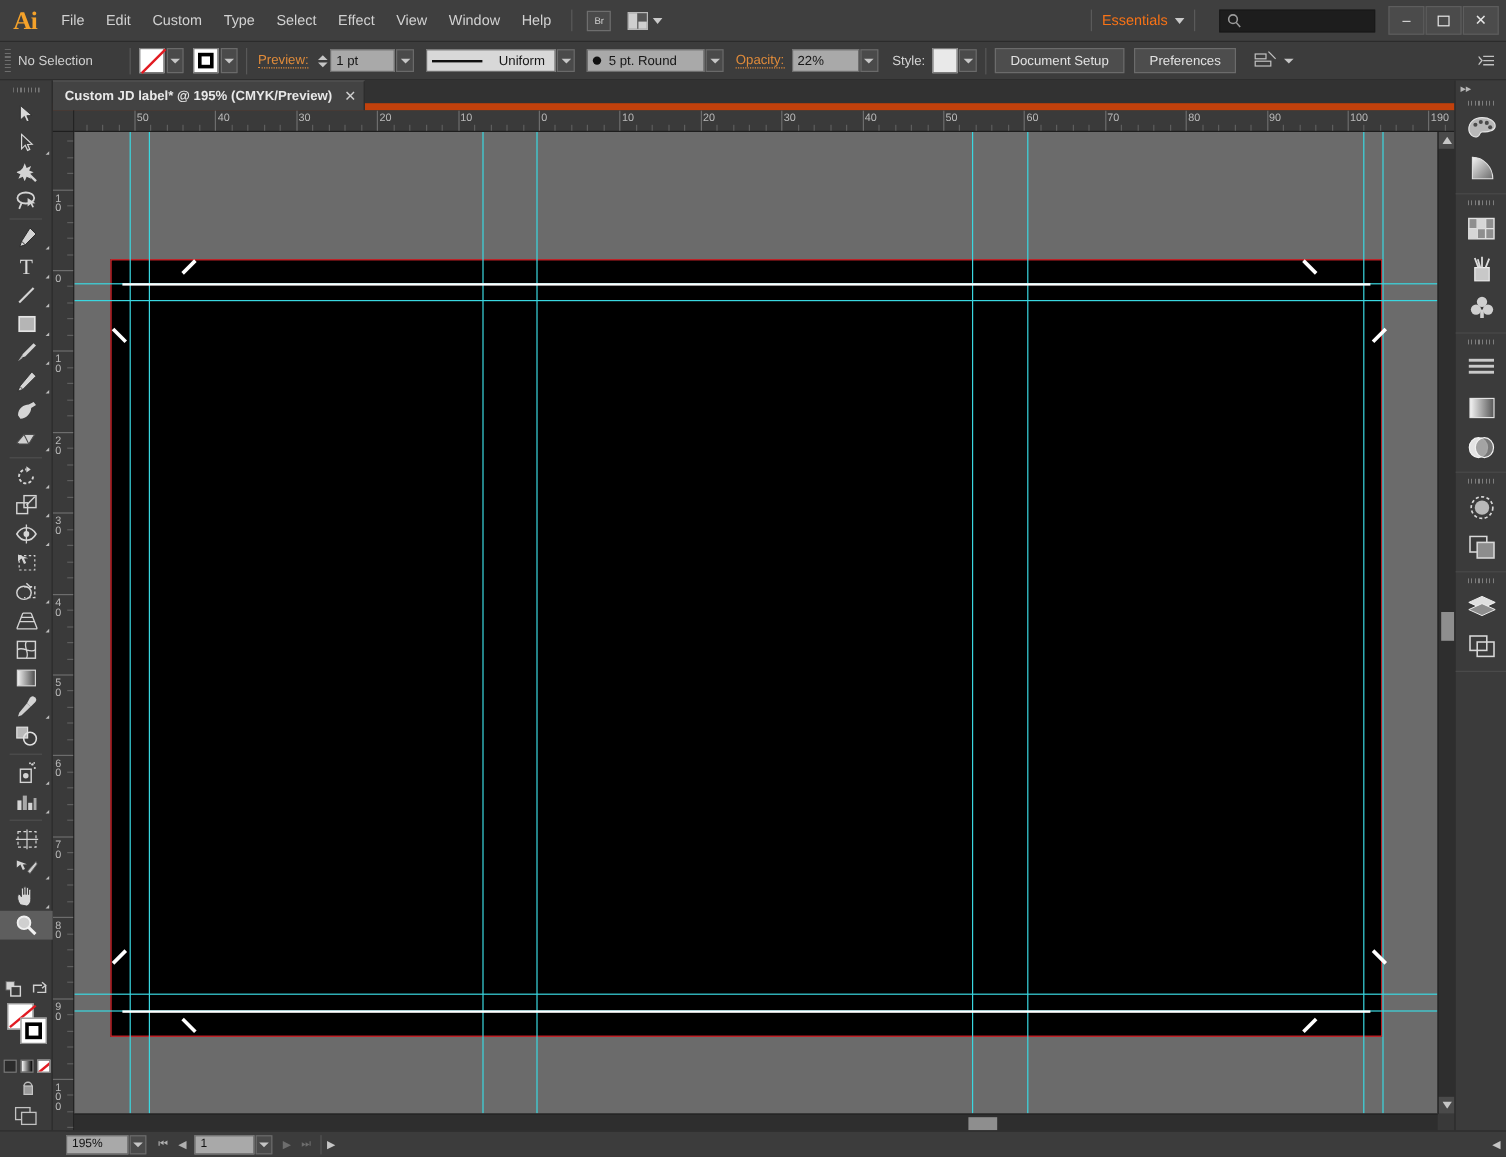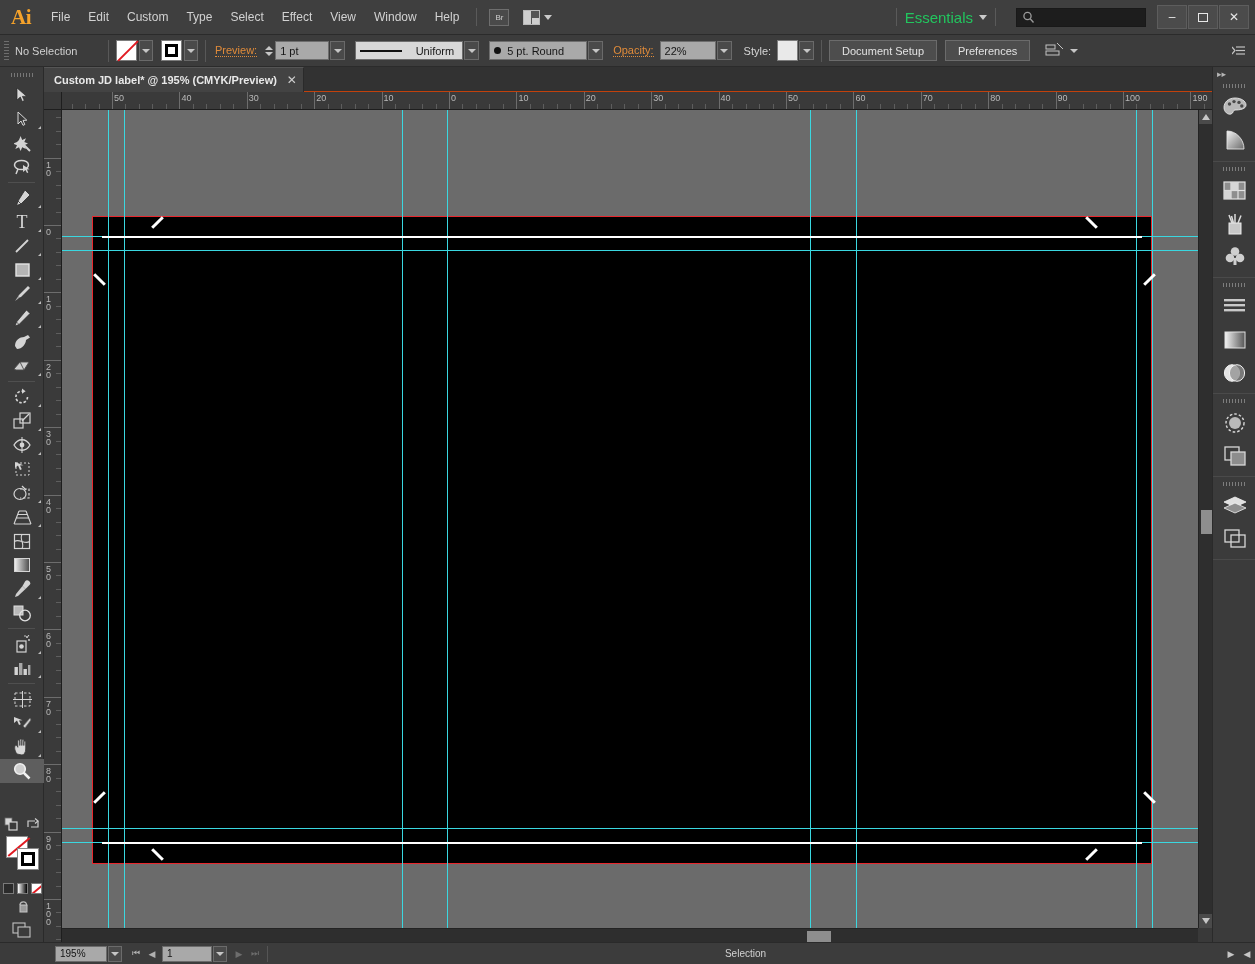--- a/index.html
+++ b/index.html
@@ -43,21 +43,21 @@
   }
   .arrange-grid:before {
     content:""; position: absolute; left: 0; top: 0; width: 7px; height: 13px; background: #cfcfcf;
   }
   .arrange-grid:after {
     content:""; position: absolute; left: 8px; top: 7px; width: 7px; height: 6px; background: #cfcfcf;
   }
   .caret { width: 0; height: 0; border-left: 4px solid transparent; border-right: 4px solid transparent;
            border-top: 5px solid #cacaca; margin-left: 4px; }
   #mb-right { margin-left: auto; display: flex; align-items: center; height: 35px; }
-  #workspace-label { font-size: 15px; color: #22c55e; padding-right: 2px; }
+  #workspace-label { font-size: 12px; color: #f97316; padding-right: 2px; }
   #search-box {
     width: 130px; height: 19px; background: #1d1d1d; border: 1px solid #191919;
     margin: 0 10px 0 12px; display: flex; align-items: center; padding-left: 5px;
   }
   .win-btn {
     width: 30px; height: 24px; background: #4b4b4b; border: 1px solid #5d5d5d;
     margin-left: 1px; display: flex; align-items: center; justify-content: center;
     color: #e8e8e8; font-size: 12px;
   }
   #win-close { background: #4b4b4b; }
@@ -112,21 +112,21 @@
   .cb-btn {
     height: 21px; background: #4d4d4d; border: 1px solid #6b6b6b; color: #e2e2e2;
     font-size: 11px; display: flex; align-items: center; justify-content: center; padding: 0 12px;
   }
   #align-icon { width: 20px; height: 18px; margin-left: 14px; position: relative; }
   #cb-menu { margin-left: auto; margin-right: 9px; width: 14px; height: 14px; position: relative; }
 
   
   #tabbar {
     position: absolute; left: 0; top: 67px; width: 1255px; height: 25px;
-    background: #323232; border-bottom: 1px solid #c2410c;
+    background: #323232; border-bottom: 6px solid #c2410c;
   }
   #doc-tab {
     position: absolute; left: 44px; top: 0; height: 25px; background: #434343;
     border-right: 1px solid #2a2a2a; border-top: 1px solid #555;
     display: flex; align-items: center; padding: 0 6px 0 10px;
   }
   #doc-tab-title { font-size: 11px; font-weight: bold; color: #e9e9e9; }
   #doc-tab-close { margin-left: 10px; font-size: 12px; color: #cfcfcf; }
   #collapse-arrows { position:absolute; left:4px; top:4px; font-size:10px; color:#b5b5b5; }
 
@@ -1031,19 +1031,18 @@
     <div class="nav-btn">◀</div>
     <div style="width:2px"></div>
     <div id="artboard-field">1</div>
     <div class="sb-drop">
         <div class="tri-down"></div>
       </div>
     <div style="width:4px"></div>
     <div class="nav-btn dim">▶</div>
     <div class="nav-btn dim">⏭</div>
     <div id="sb-status-wrap">
-      <div id="sb-status">Selection</div>
       <div class="sb-arrow">▶</div>
     </div>
     <div class="sb-arrow">◀</div>
   </div>
 
 </div>
 
 </body></html>

